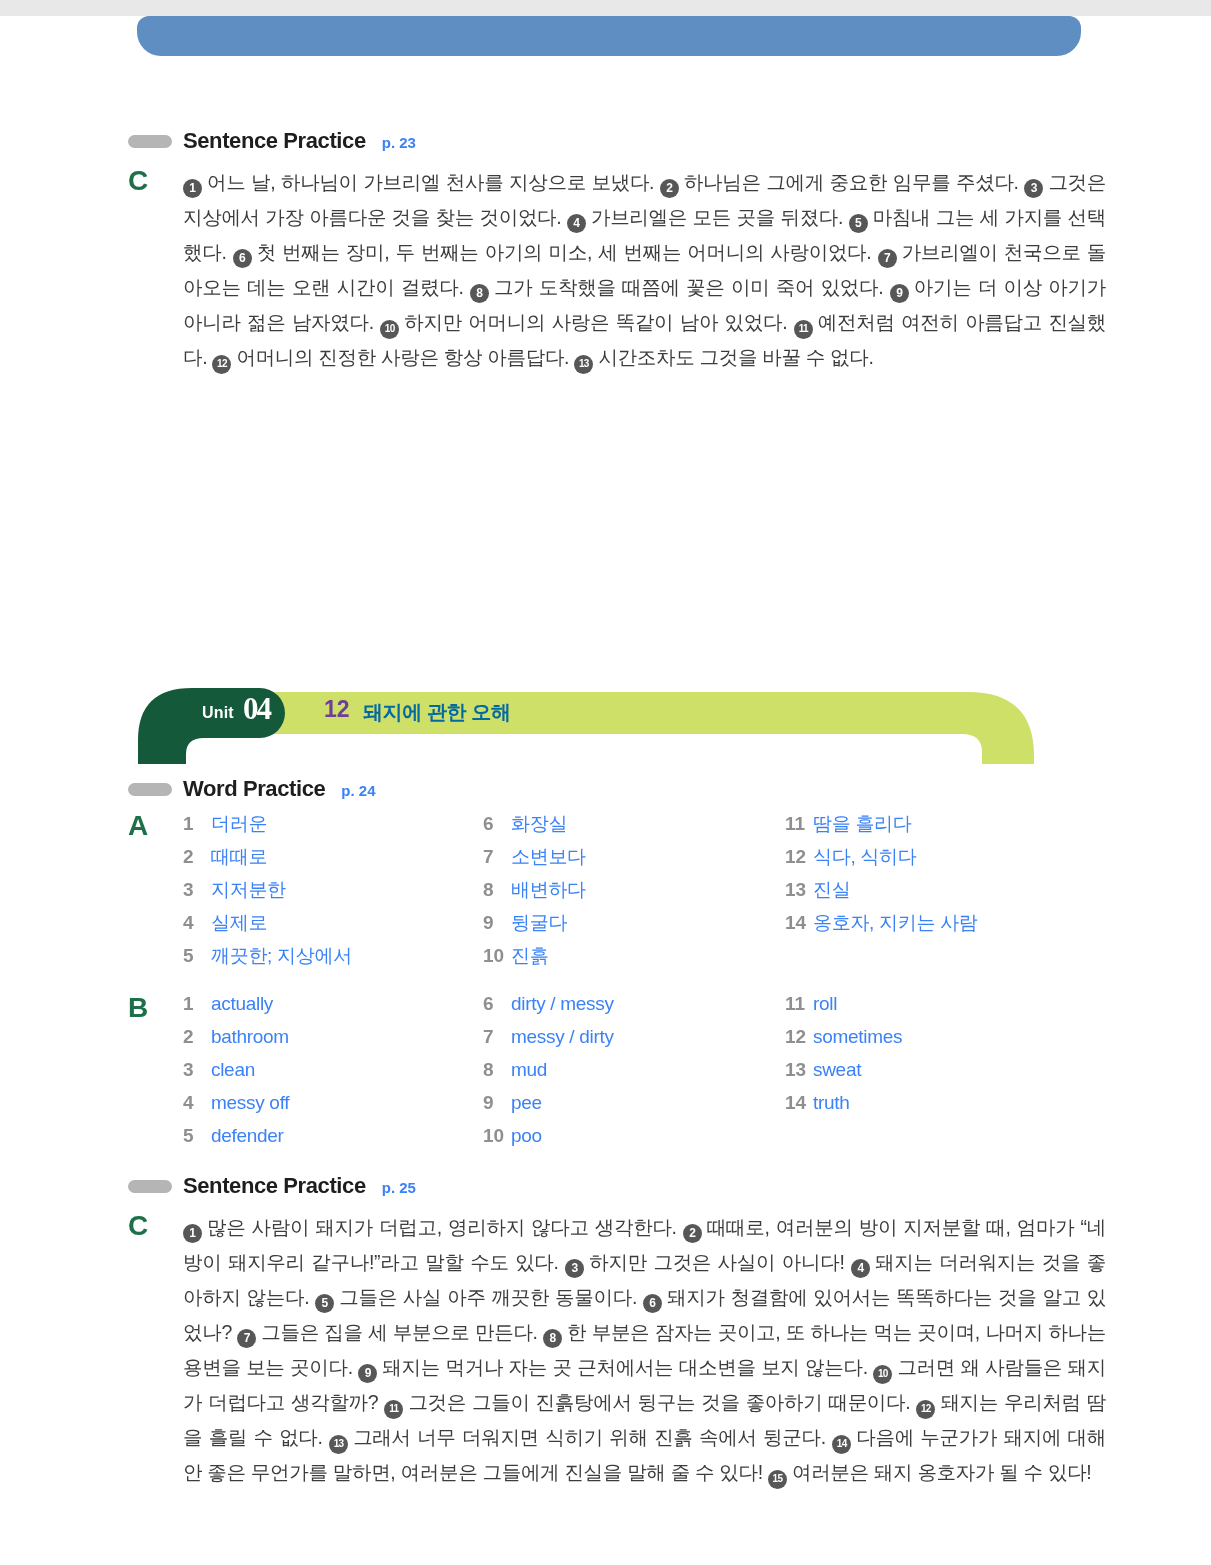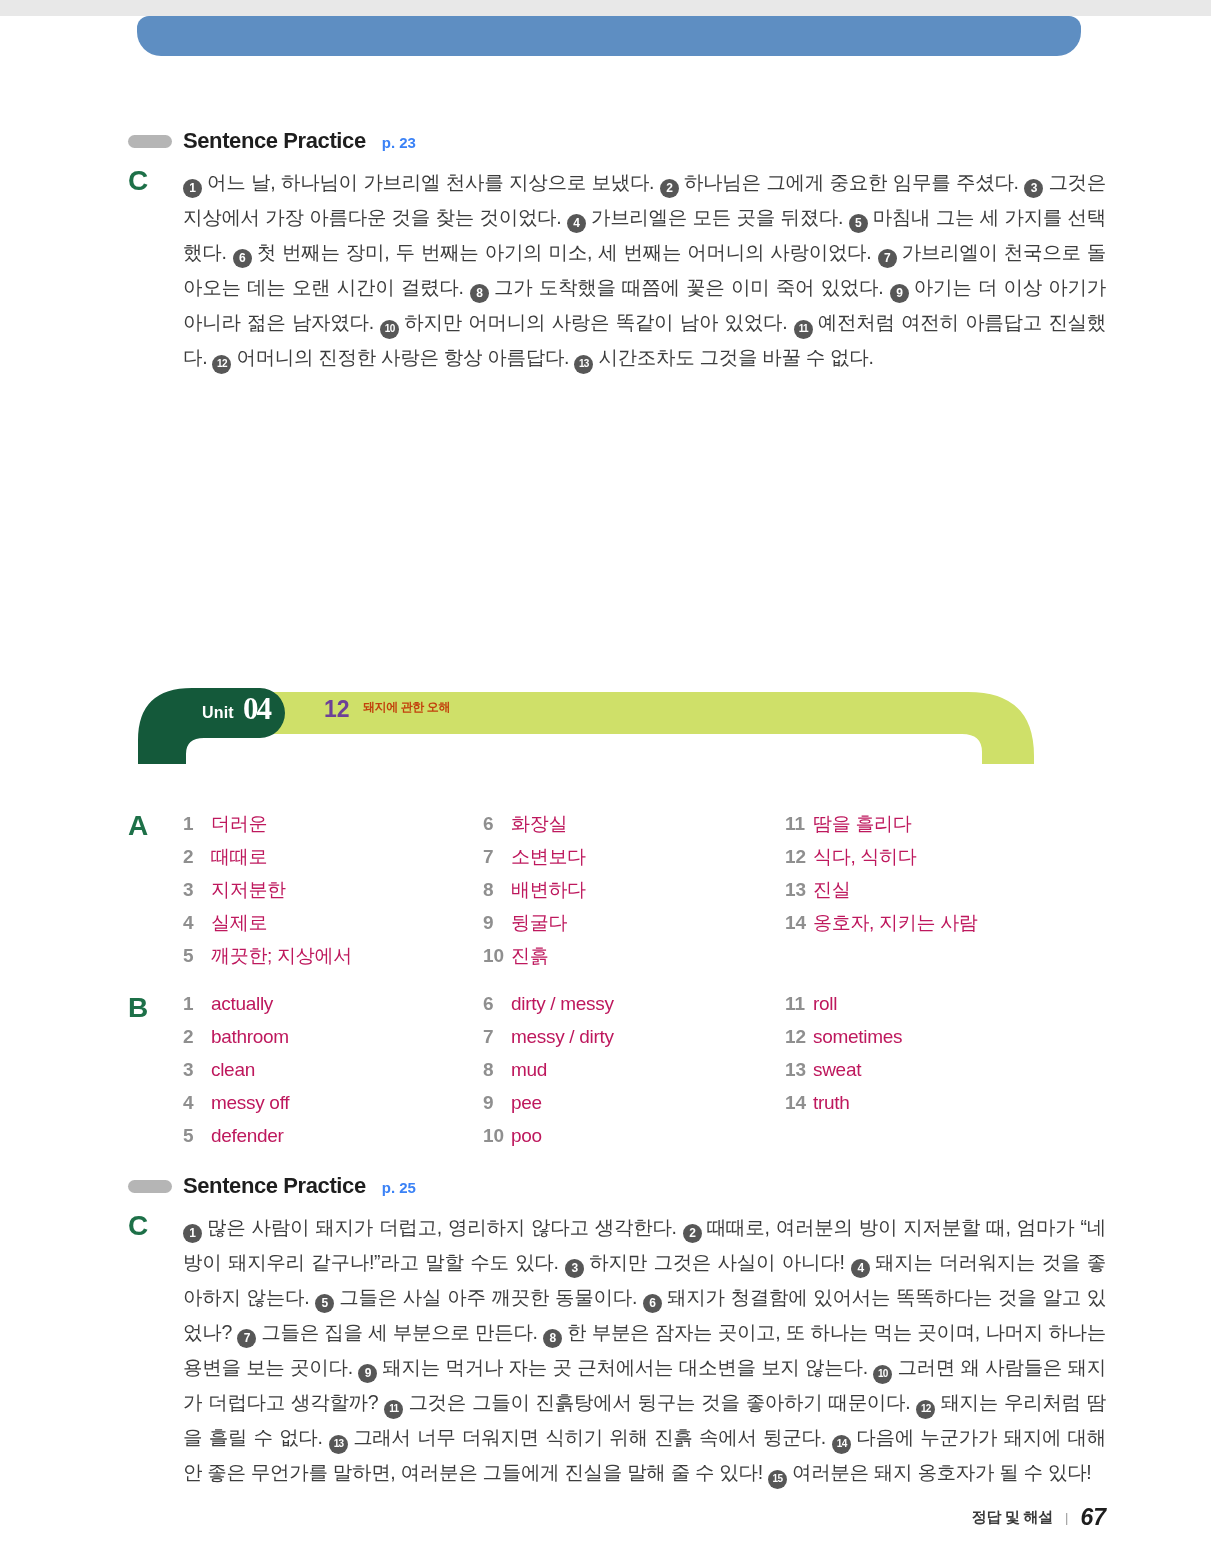--- a/index.html
+++ b/index.html
@@ -48,32 +48,32 @@
   .unit-banner{position:absolute;left:130px;top:666px;width:912px;height:84px;}
   .unit-banner svg{position:absolute;left:0;top:0;width:912px;height:84px;}
   .banner-lime{fill:var(--lime,#cfe069);}
   .banner-green{fill:var(--dark-green,#14593a);}
   .unit-word{position:absolute;left:72px;top:22px;color:#fff;font-size:16px;font-weight:700;letter-spacing:0.2px;}
   .unit-num{
     position:absolute;left:113px;top:9px;color:#fff;font-size:31px;font-weight:700;
     font-family:Liberation Serif, serif;letter-spacing:-2px;
   }
   .lesson-num{position:absolute;left:194px;top:14px;font-size:23px;font-weight:800;color:var(--purple,#6d4098);}
-  .lesson-title{position:absolute;left:233px;top:17px;font-size:12px;font-weight:800;color:#c2410c;letter-spacing:-0.4px;}
+  .lesson-title{position:absolute;left:233px;top:17px;font-size:20px;font-weight:800;color:#0369a1;letter-spacing:-0.4px;}
   
   .wp-row{position:absolute;left:128px;width:1010px;display:flex;}
   .wp-label{flex:0 0 55px;font-size:28px;font-weight:800;color:var(--green-letter,#1d7048);line-height:1.1;}
   .wp-cols{flex:1;display:flex;}
   .wp-col{display:flex;flex-direction:column;}
   .wp-col.c1{width:300px;}
   .wp-col.c2{width:302px;}
   .wp-col.c3{width:330px;}
   .wp-item{height:33px;display:flex;align-items:baseline;}
   .wp-num{flex:0 0 28px;font-size:19px;font-weight:700;color:#8f8f8f;}
-  .wp-text{font-size:19px;color:#be185d;letter-spacing:-0.3px;}
+  .wp-text{font-size:19px;color:#3b82f6;letter-spacing:-0.3px;}
   
   .footer{
     position:absolute;left:128px;top:1488px;width:978px;
     display:flex;justify-content:flex-end;align-items:center;
   }
   .footer-label{font-size:15px;font-weight:700;color:#3a3a3a;letter-spacing:-0.3px;}
   .footer-sep{margin:0 12px;font-size:13px;color:#9a9a9a;}
   .footer-page{font-size:23px;font-weight:800;color:#1e1e1e;font-style:italic;}
 </style>
 </head>
@@ -99,20 +99,27 @@
     <svg viewBox="0 0 912 84" aria-hidden="true">
       <path class="banner-lime" d="M 140 10 H 838 Q 904 10 904 74 V 82 H 852 V 70 Q 852 52 832 52 H 140 Z"></path>
       <path class="banner-green" d="M 62 6 H 130 A 25 25 0 0 1 130 56 H 74 Q 56 56 56 72 V 82 H 8 V 58 Q 8 6 62 6 Z"></path>
     </svg>
     <span class="unit-word">Unit</span>
     <span class="unit-num">04</span>
     <span class="lesson-num">12</span>
     <span class="lesson-title">돼지에 관한 오해</span>
   </div>
 
+  <div class="section" style="top:760px;">
+    <div class="sec-header">
+      <span class="gray-pill"></span>
+      <h2 class="sec-title">Word Practice</h2>
+      <span class="page-ref">p. 24</span>
+    </div>
+  </div>
 
   <div class="wp-row" style="top:795px;">
     <span class="wp-label">A</span>
     <div class="wp-cols">
       <div class="wp-col c1">
           <div class="wp-item">
             <span class="wp-num">1</span>
             <span class="wp-text">더러운</span>
           </div>
           <div class="wp-item">
@@ -248,19 +255,14 @@
       <span class="gray-pill"></span>
       <h2 class="sec-title">Sentence Practice</h2>
       <span class="page-ref">p. 25</span>
     </div>
     <div class="body-row">
       <span class="part-label">C</span>
       <p class="sentences"><span><span class="snum">1</span><span>많은 사람이 돼지가 더럽고, 영리하지 않다고 생각한다.</span> </span><span><span class="snum">2</span><span>때때로, 여러분의 방이 지저분할 때, 엄마가 “네 방이 돼지우리 같구나!”라고 말할 수도 있다.</span> </span><span><span class="snum">3</span><span>하지만 그것은 사실이 아니다!</span> </span><span><span class="snum">4</span><span>돼지는 더러워지는 것을 좋아하지 않는다.</span> </span><span><span class="snum">5</span><span>그들은 사실 아주 깨끗한 동물이다.</span> </span><span><span class="snum">6</span><span>돼지가 청결함에 있어서는 똑똑하다는 것을 알고 있었나?</span> </span><span><span class="snum">7</span><span>그들은 집을 세 부분으로 만든다.</span> </span><span><span class="snum">8</span><span>한 부분은 잠자는 곳이고, 또 하나는 먹는 곳이며, 나머지 하나는 용변을 보는 곳이다.</span> </span><span><span class="snum">9</span><span>돼지는 먹거나 자는 곳 근처에서는 대소변을 보지 않는다.</span> </span><span><span class="snum two">10</span><span>그러면 왜 사람들은 돼지가 더럽다고 생각할까?</span> </span><span><span class="snum two">11</span><span>그것은 그들이 진흙탕에서 뒹구는 것을 좋아하기 때문이다.</span> </span><span><span class="snum two">12</span><span>돼지는 우리처럼 땀을 흘릴 수 없다.</span> </span><span><span class="snum two">13</span><span>그래서 너무 더워지면 식히기 위해 진흙 속에서 뒹군다.</span> </span><span><span class="snum two">14</span><span>다음에 누군가가 돼지에 대해 안 좋은 무언가를 말하면, 여러분은 그들에게 진실을 말해 줄 수 있다!</span> </span><span><span class="snum two">15</span><span>여러분은 돼지 옹호자가 될 수 있다!</span> </span></p>
     </div>
   </div>
 
-  <div class="footer">
-    <span class="footer-label">정답 및 해설</span>
-    <span class="footer-sep">|</span>
-    <span class="footer-page">67</span>
-  </div>
 
 </div>
 
 </body></html>

